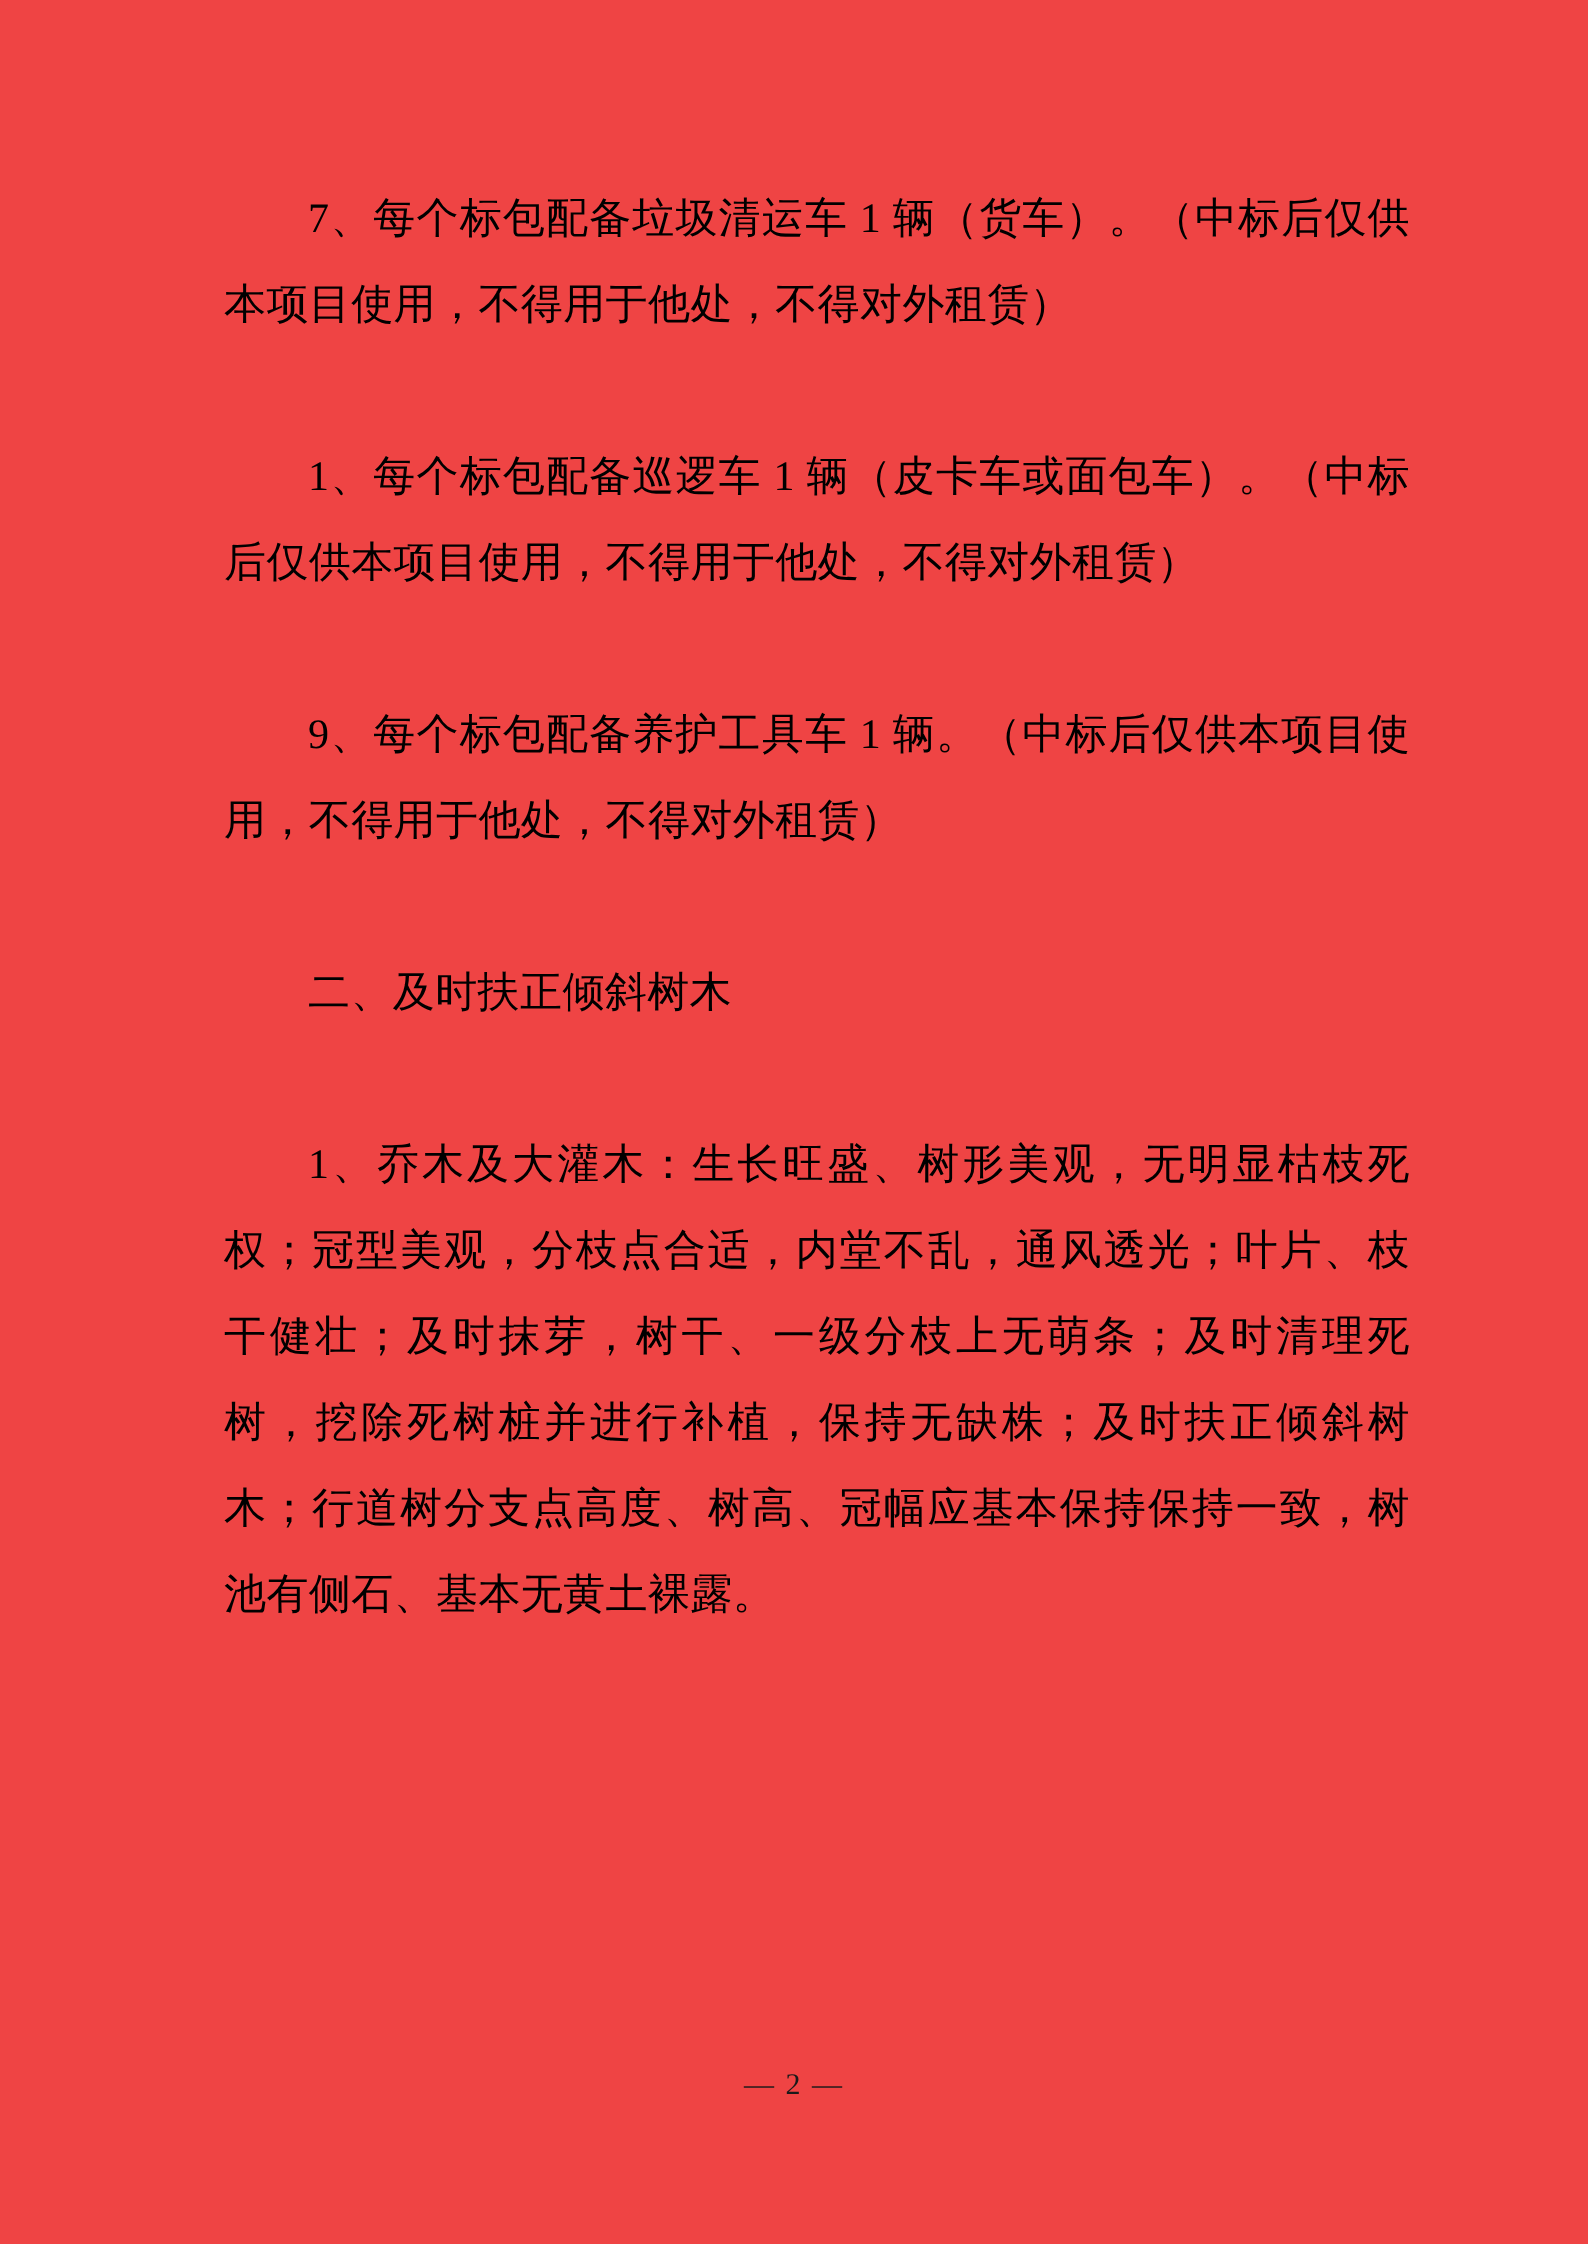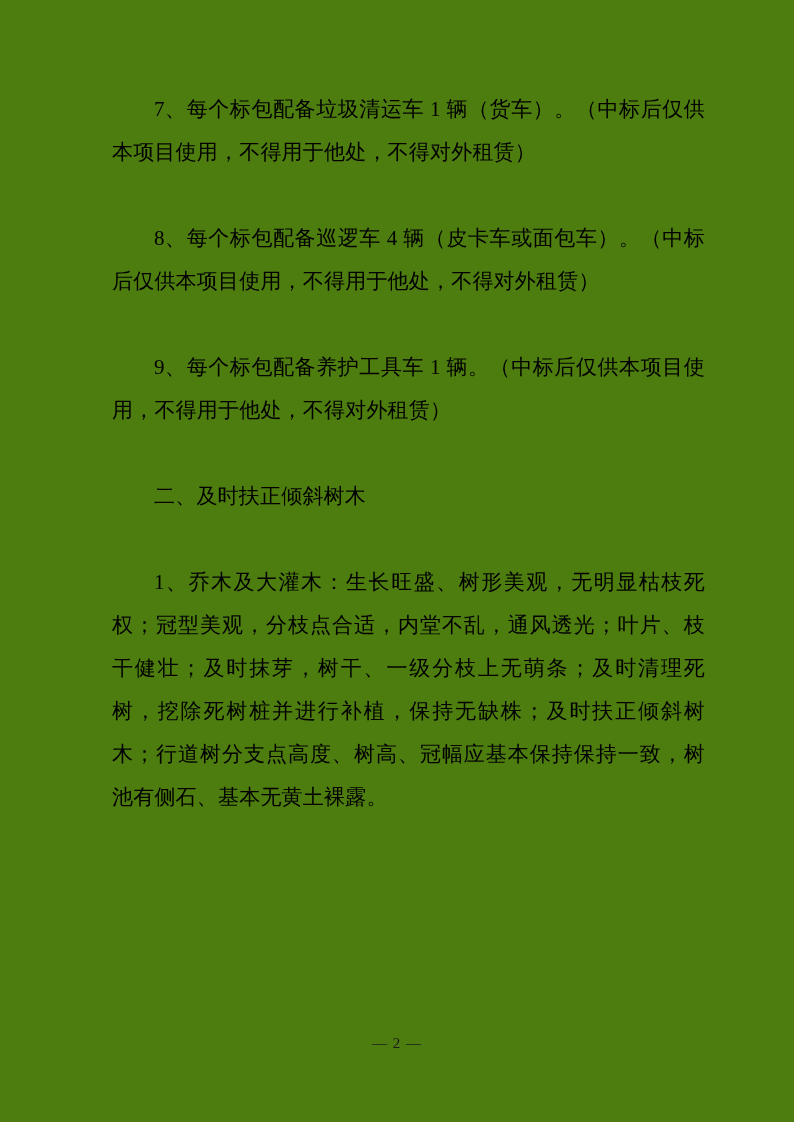--- a/index.html
+++ b/index.html
@@ -8,21 +8,21 @@
     background: #ffffff;
   }
   body {
     font-family: "Liberation Serif", "DejaVu Serif", serif;
     color: #000000;
   }
   #page {
     position: relative;
     width: 794px;
     height: 1122px;
-    background: #4d7c0f;
+    background: #ef4444;
     overflow: hidden;
     margin: 0 auto;
   }
   #content {
     position: absolute;
     left: 112px;
     top: 88px;
     width: 593px;
   }
   .para {
@@ -52,21 +52,21 @@
 </style>
 </head>
 <body>
 
 <div id="page">
 
   <div id="content">
 
     <p class="para">7、每个标包配备垃圾清运车 1 辆（货车）。（中标后仅供本项目使用，不得用于他处，不得对外租赁）</p>
 
-    <p class="para">8、每个标包配备巡逻车 4 辆（皮卡车或面包车）。（中标后仅供本项目使用，不得用于他处，不得对外租赁）</p>
+    <p class="para">1、每个标包配备巡逻车 1 辆（皮卡车或面包车）。（中标后仅供本项目使用，不得用于他处，不得对外租赁）</p>
 
     <p class="para">9、每个标包配备养护工具车 1 辆。（中标后仅供本项目使用，不得用于他处，不得对外租赁）</p>
 
 
     <p class="para heading">二、及时扶正倾斜树木</p>
 
     <p class="para">1、乔木及大灌木：生长旺盛、树形美观，无明显枯枝死权；冠型美观，分枝点合适，内堂不乱，通风透光；叶片、枝干健壮；及时抹芽，树干、一级分枝上无萌条；及时清理死树，挖除死树桩并进行补植，保持无缺株；及时扶正倾斜树木；行道树分支点高度、树高、冠幅应基本保持保持一致，树池有侧石、基本无黄土裸露。</p>
 
   </div>
 

